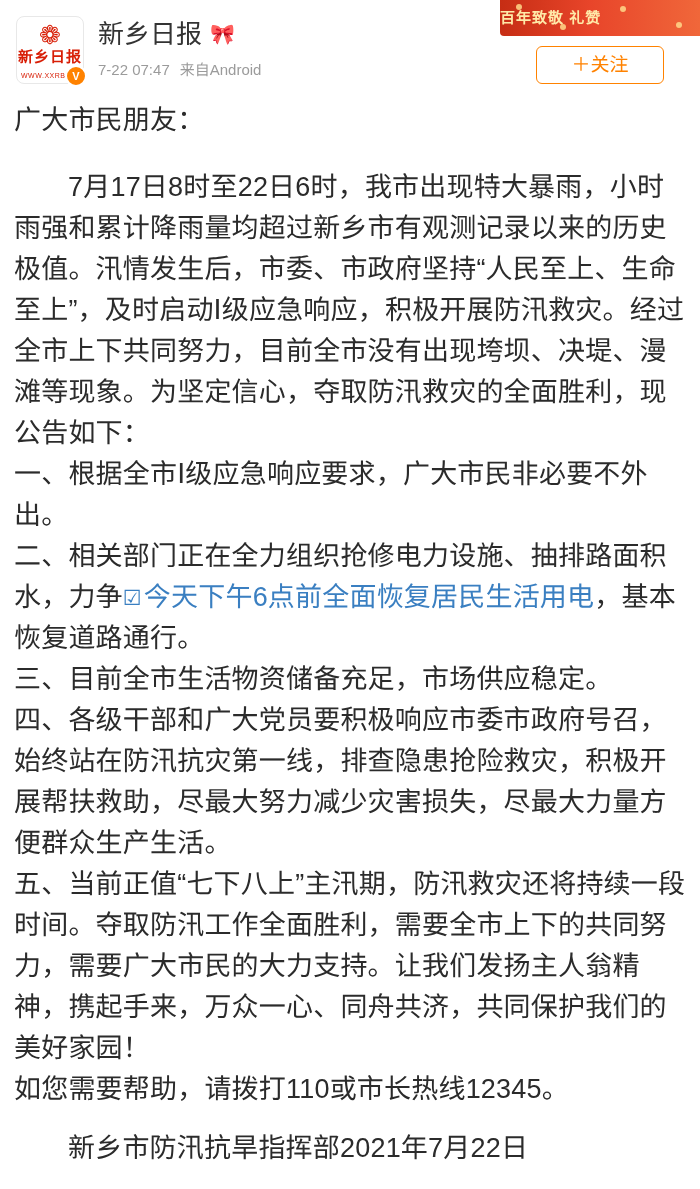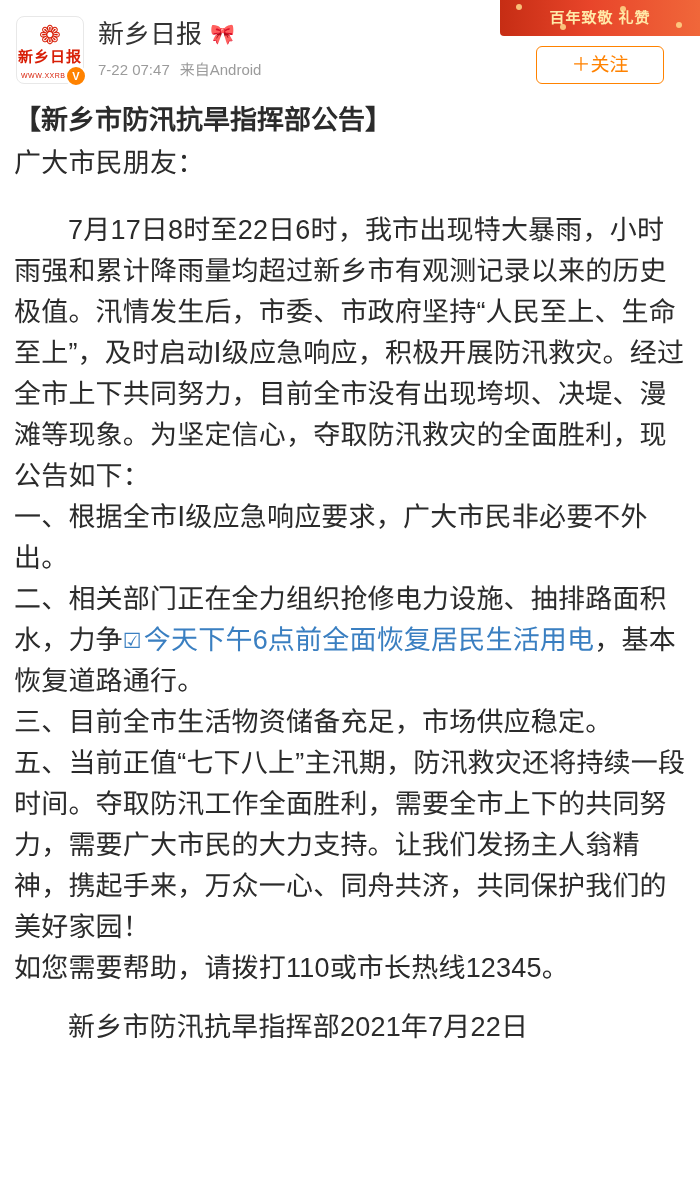--- a/index.html
+++ b/index.html
@@ -139,21 +139,21 @@
     border-bottom-left-radius: 4px;
   }
   .promo-banner .promo-text {
     position: absolute;
     inset: 0;
     color: #ffe9a8;
     font-size: 15px;
     line-height: 36px;
     letter-spacing: 1px;
     font-weight: bold;
-    text-align: center;
+    text-align: left;
   }
   .promo-banner .spark {
     position: absolute;
     top: 4px;
     width: 6px;
     height: 6px;
     background: #ffd88a;
     border-radius: 50%;
     opacity: .85;
   }
@@ -238,33 +238,33 @@
       <span class="spark" style="left:120px; top:6px;"></span>
       <span class="spark" style="left:176px; top:22px;"></span>
       <span class="promo-text">百年致敬 礼赞</span>
     </div>
     <div class="follow-btn">＋关注</div>
   </div>
 </div>
 
 <div class="post-body">
 
-  <p class="p-title">【新乡市防汛抗旱指挥部公告】</p>
 
   <p>广大市民朋友：</p>
 
   <p style="height:26px;"></p>
 
   <p class="p-indent">7月17日8时至22日6时，我市出现特大暴雨，小时雨强和累计降雨量均超过新乡市有观测记录以来的历史极值。汛情发生后，市委、市政府坚持“人民至上、生命至上”，及时启动Ⅰ级应急响应，积极开展防汛救灾。经过全市上下共同努力，目前全市没有出现垮坝、决堤、漫滩等现象。为坚定信心，夺取防汛救灾的全面胜利，现公告如下：</p>
 
   <p>一、根据全市Ⅰ级应急响应要求，广大市民非必要不外出。</p>
 
   <p><span>二、相关部门正在全力组织抢修电力设施、抽排路面积水，力争</span><span class="topic-link"><span class="topic-icon">☑</span><span>今天下午6点前全面恢复居民生活用电</span></span><span>，基本恢复道路通行。</span></p>
 
   <p>三、目前全市生活物资储备充足，市场供应稳定。</p>
 
+  <p>四、各级干部和广大党员要积极响应市委市政府号召，始终站在防汛抗灾第一线，排查隐患抢险救灾，积极开展帮扶救助，尽最大努力减少灾害损失，尽最大力量方便群众生产生活。</p>
 
   <p>五、当前正值“七下八上”主汛期，防汛救灾还将持续一段时间。夺取防汛工作全面胜利，需要全市上下的共同努力，需要广大市民的大力支持。让我们发扬主人翁精神，携起手来，万众一心、同舟共济，共同保护我们的美好家园！</p>
 
   <p>如您需要帮助，请拨打110或市长热线12345。</p>
 
   <p class="p-sign">新乡市防汛抗旱指挥部2021年7月22日</p>
 </div>
 
 </body></html>

